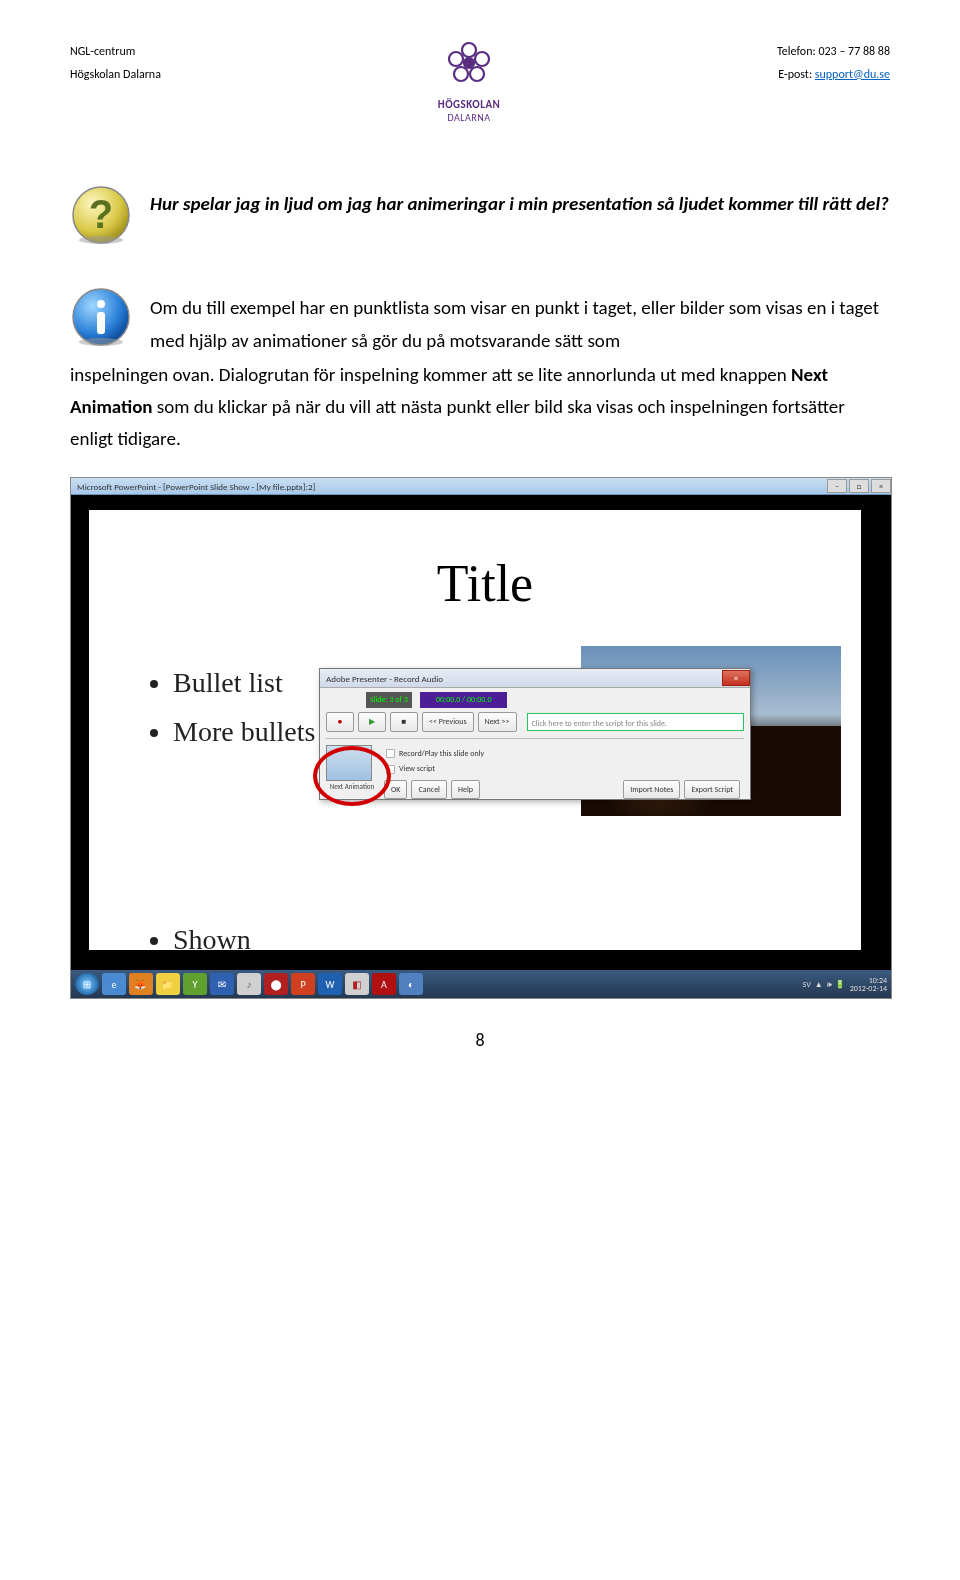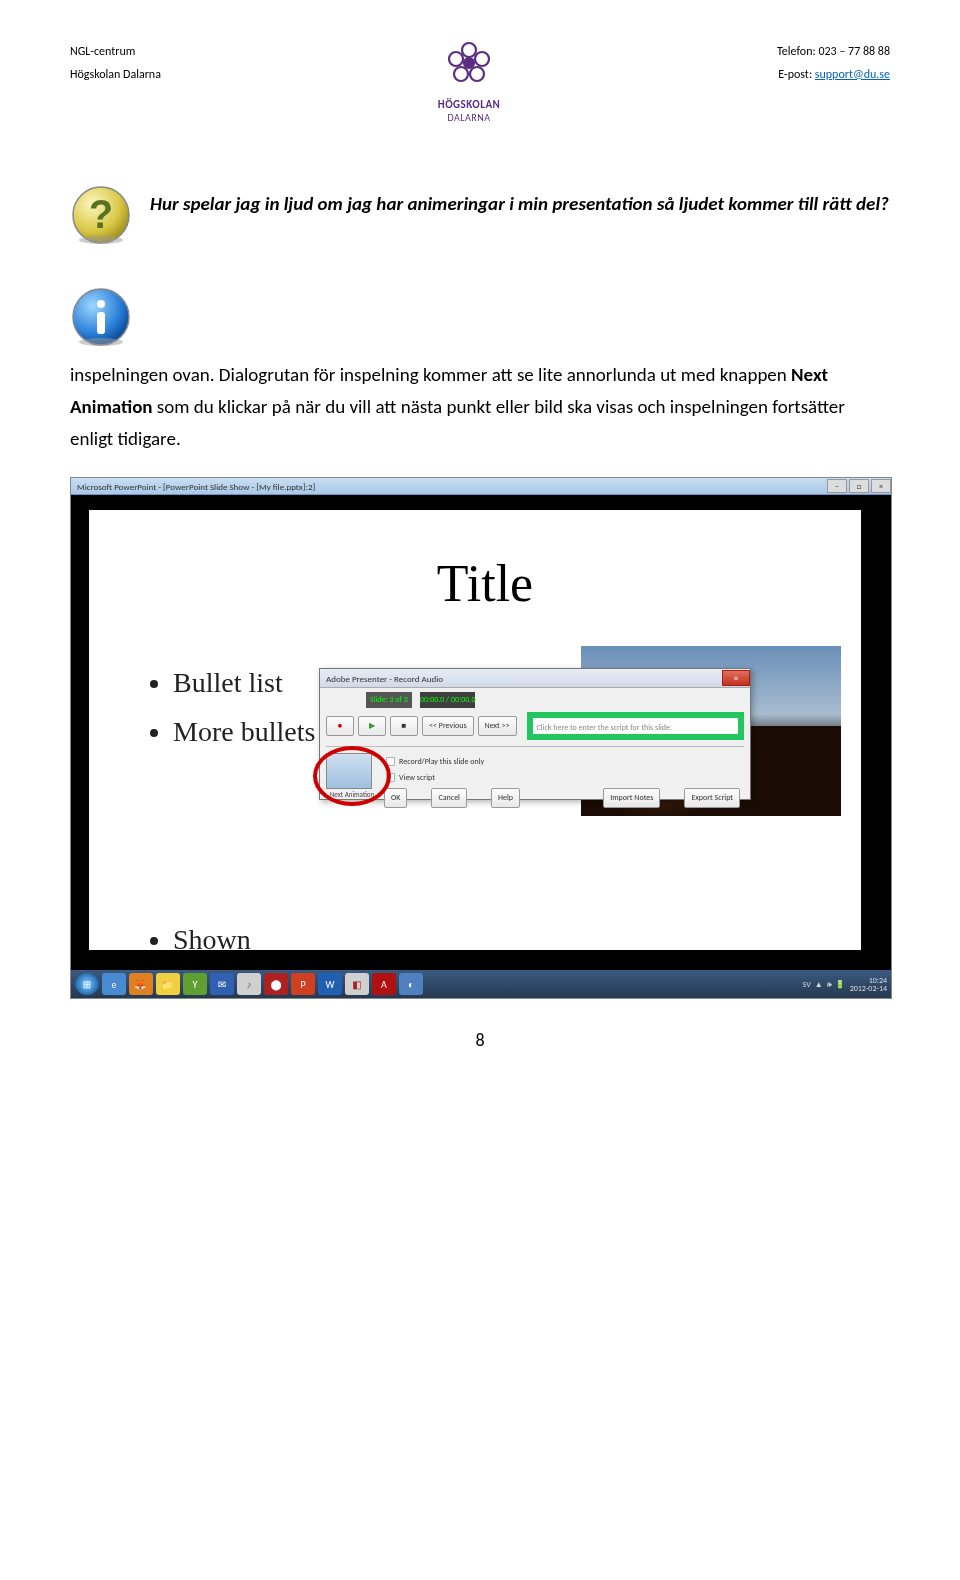--- a/index.html
+++ b/index.html
@@ -171,23 +171,23 @@
   font-size: 9px;
 }
 .slide-counter {
   background: #555;
   color: #0f0;
   padding: 1px 4px;
   font-size: 8px;
   display: inline-block;
 }
 .timer {
-  background: #404040;
+  background: #4c1d95;
   color: #0f0;
-  padding: 1px 0;
+  padding: 1px 16px;
   font-size: 8px;
   display: inline-block;
   margin-left: 8px;
 }
 .dialog-row {
   display: flex;
   align-items: center;
   margin-top: 4px;
 }
 .d-btn {
@@ -200,21 +200,21 @@
   color: #333;
 }
 .d-btn.tiny {
   padding: 2px 4px;
   min-width: 18px;
   text-align: center;
 }
 .script-area {
   flex: 1;
   background: #fff;
-  border: 6px solid #22c55e;
+  border: 1px solid #22c55e;
   font-size: 8px;
   color: #888;
   padding: 3px 4px;
   margin-left: 6px;
   height: 10px;
 }
 .dialog-bottom {
   border-top: 1px solid #bbb;
   margin-top: 6px;
   padding-top: 6px;
@@ -377,20 +377,21 @@
               <stop offset="70%" stop-color="#2a80d8"></stop>
               <stop offset="100%" stop-color="#1050a0"></stop>
             </radialGradient>
           </defs>
           <circle cx="31" cy="31" r="28" fill="url(#gi)" stroke="#888" stroke-width="1.5"></circle>
           <ellipse cx="31" cy="56" rx="22" ry="4" fill="#999" opacity="0.5"></ellipse>
           <circle cx="31" cy="18" r="4" fill="#fff"></circle>
           <rect x="27" y="26" width="8" height="22" rx="3" fill="#fff"></rect>
         </svg>
       </span>
+      <div class="info-text">Om du till exempel har en punktlista som visar en punkt i taget, eller bilder som visas en i taget med hjälp av animationer så gör du på motsvarande sätt som</div>
     </div>
     <div class="para">
       <span>inspelningen ovan. Dialogrutan för inspelning kommer att se lite annorlunda ut med knappen </span><b>Next Animation</b><span> som du klickar på när du vill att nästa punkt eller bild ska visas och inspelningen fortsätter enligt tidigare.</span>
     </div>
 
     <div class="screenshot">
       <div class="titlebar">
         <span>Microsoft PowerPoint - [PowerPoint Slide Show - [My file.pptx]:2]</span>
         <div class="win-btns">
           <span>–</span>
@@ -437,21 +438,21 @@
             </div>
             <div style="flex:1;">
               <label class="checkbox-line">
                   <input type="checkbox" style="">
                   <span>Record/Play this slide only</span>
                 </label>
               <label class="checkbox-line">
                   <input type="checkbox" style="">
                   <span>View script</span>
                 </label>
-              <div style="display:flex;gap:20px;margin-top:4px;">
+              <div style="display:flex;gap:0;margin-top:4px;">
                 <span class="d-btn">OK</span>
                 <span class="d-btn">Cancel</span>
                 <span class="d-btn">Help</span>
                 <span style="flex:1"></span>
                 <span class="d-btn">Import Notes</span>
                 <span class="d-btn">Export Script</span>
               </div>
             </div>
           </div>
         </div>

